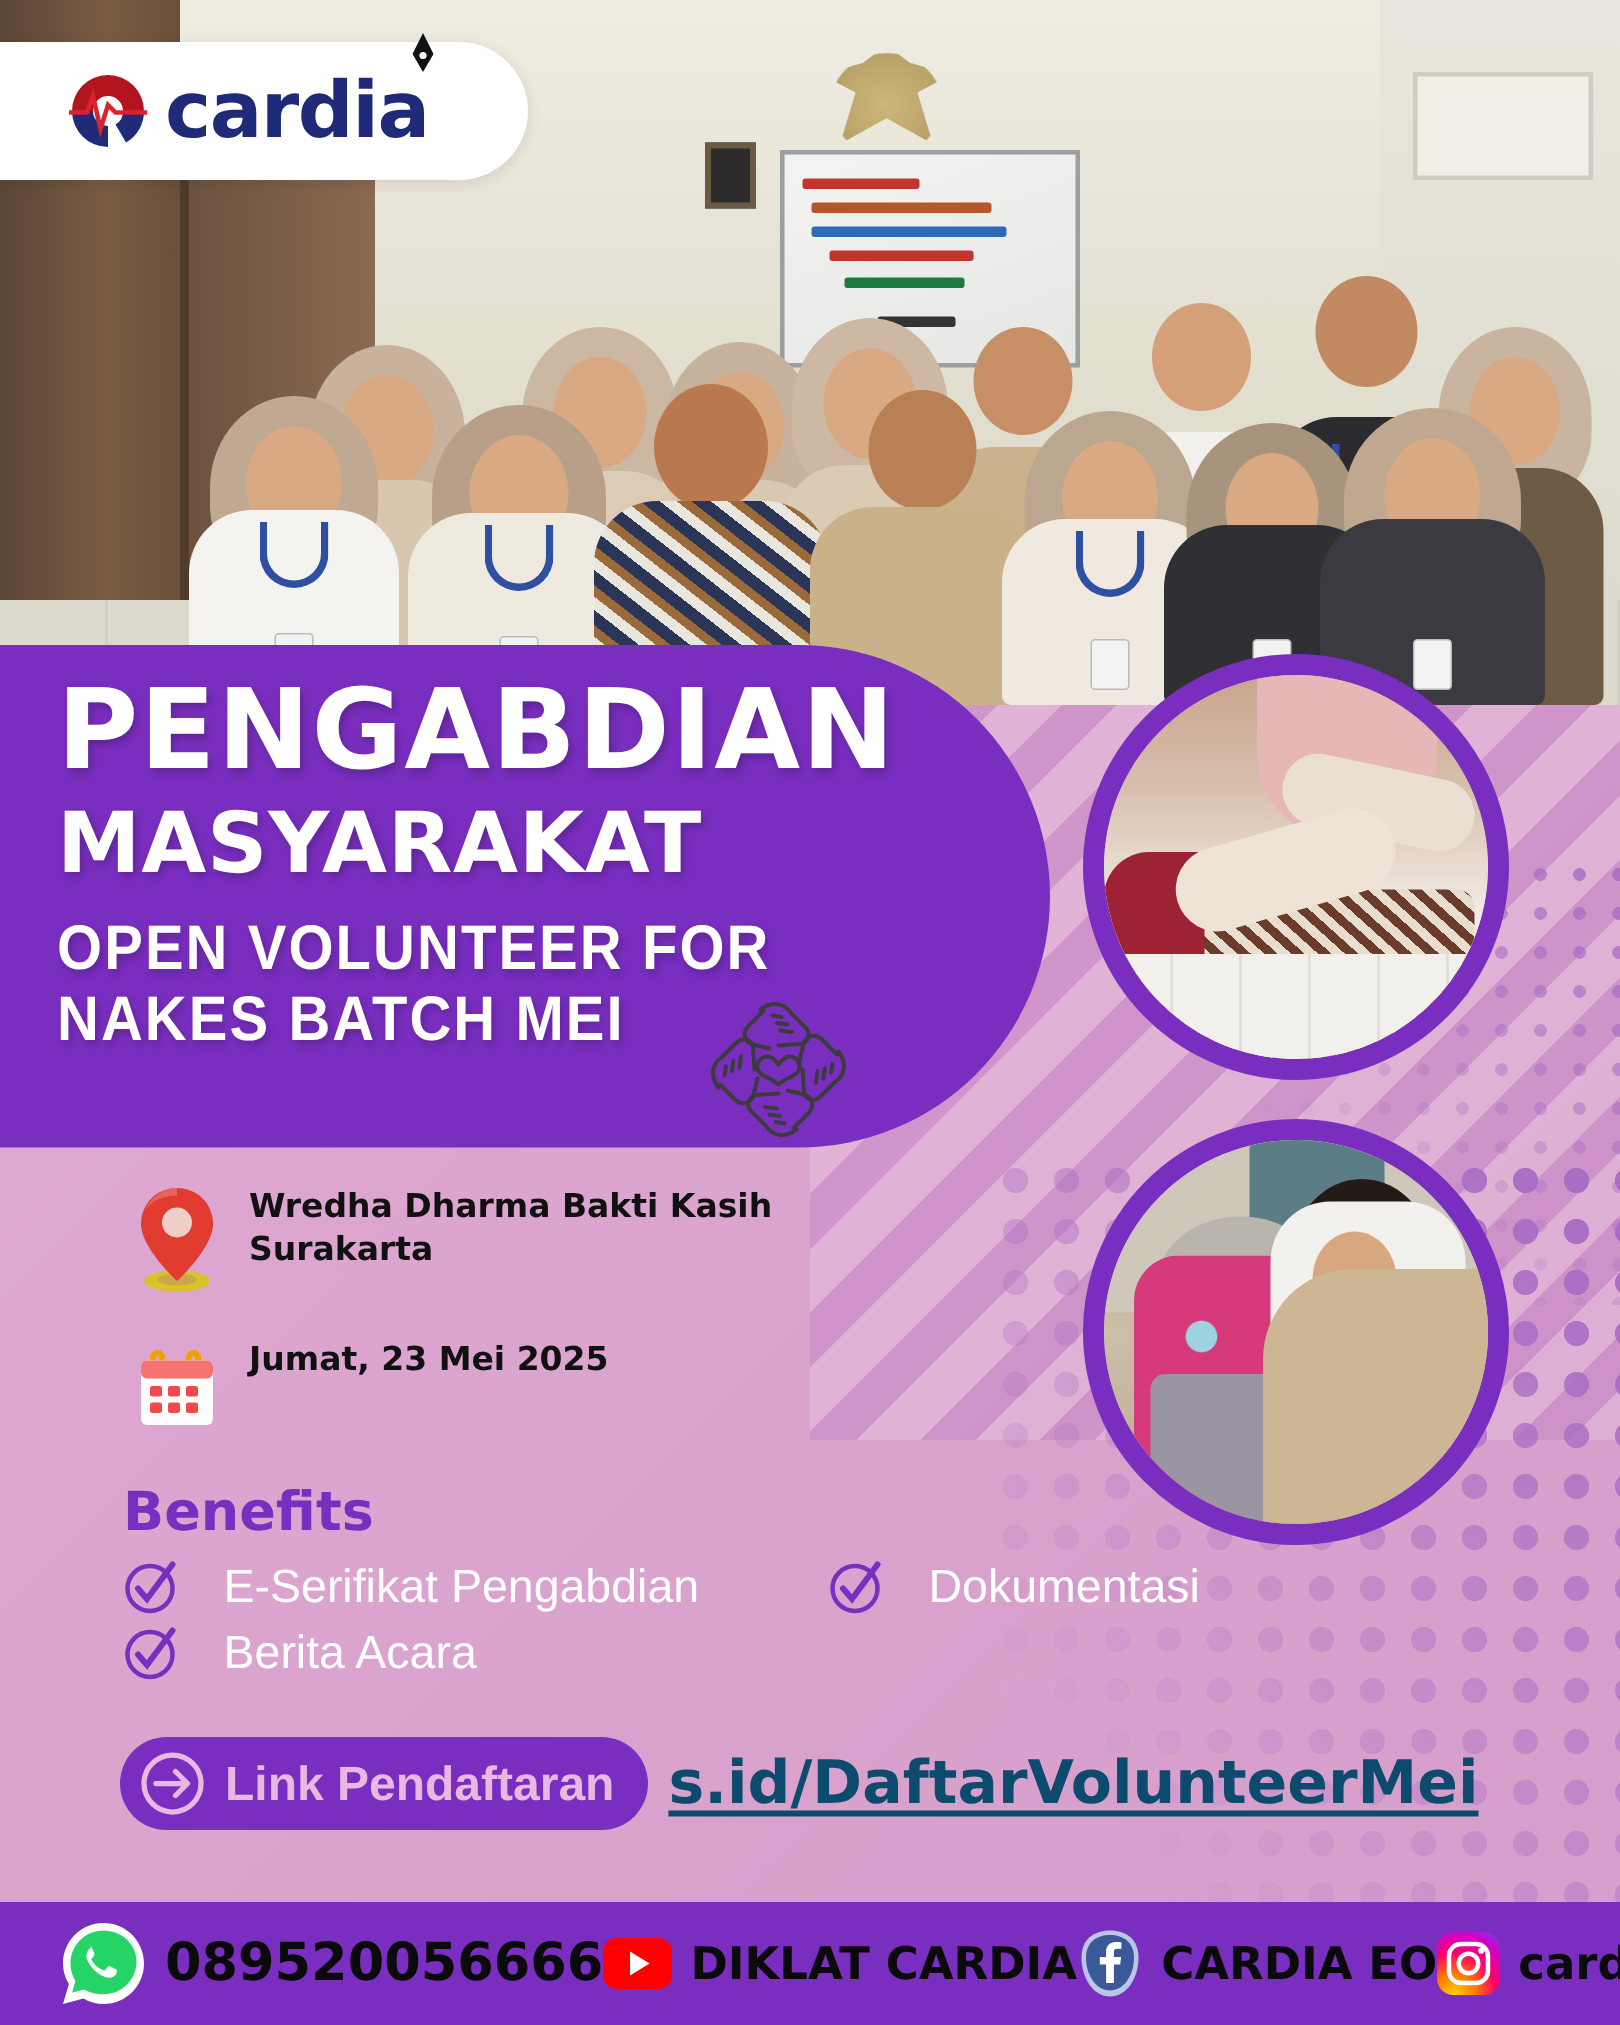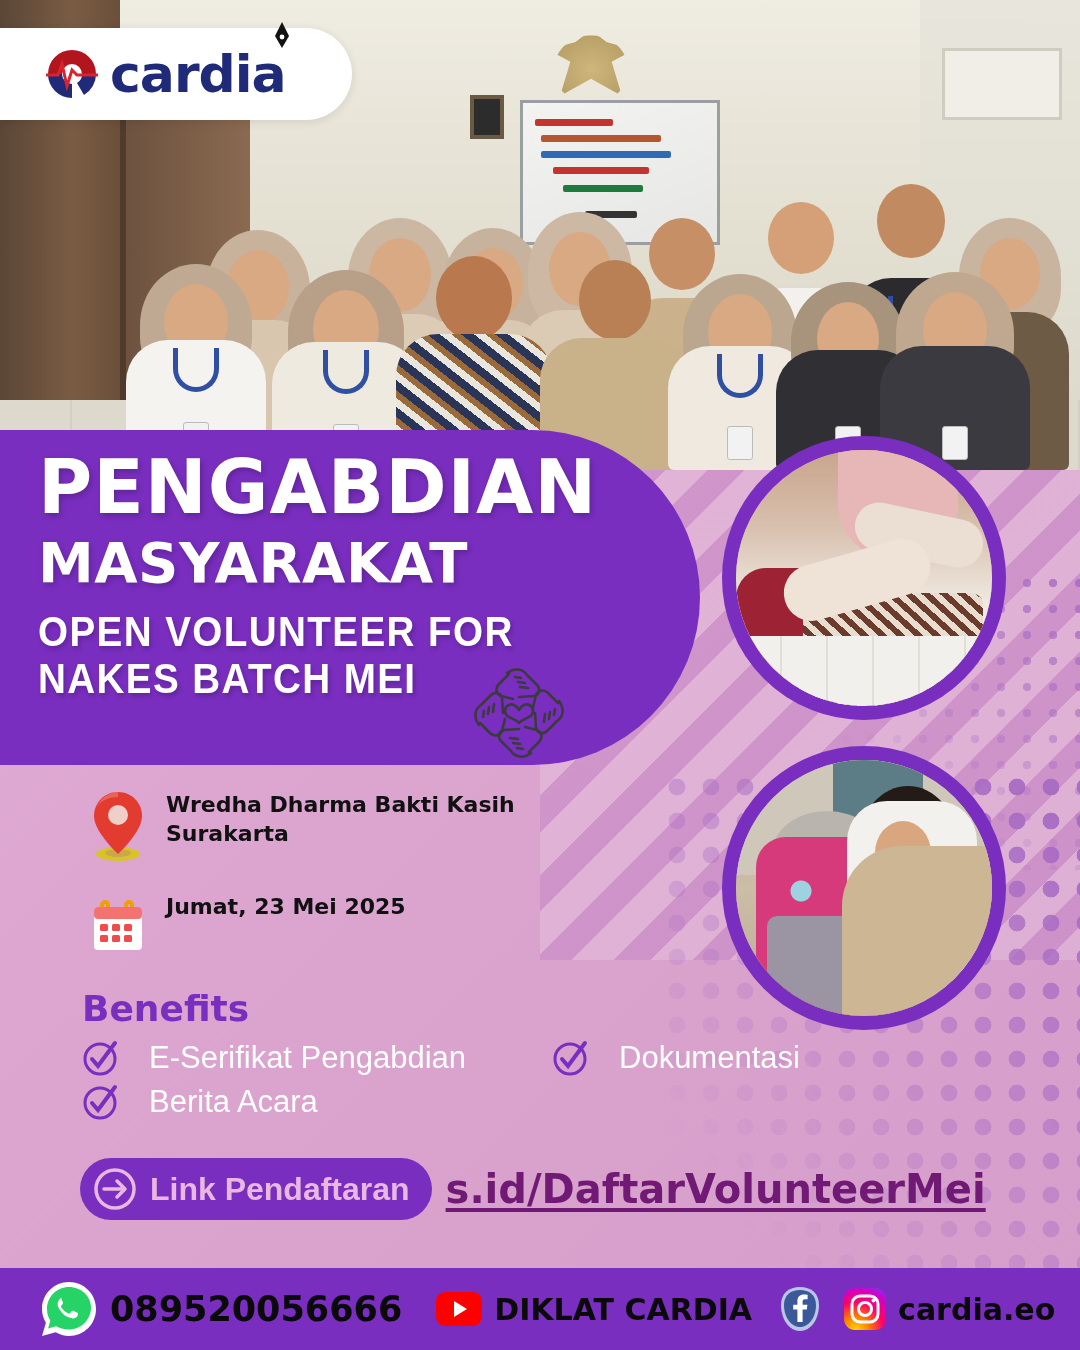--- a/index.html
+++ b/index.html
@@ -218,21 +218,21 @@
     height:62px; background:#7a2ec0; border-radius:32px;
     display:flex; align-items:center; gap:12px; padding:0 22px 0 12px;
   }
   .arrow-icon{ width:46px; height:46px; flex:none; }
   .link-pill .plabel{
     font-family:"Liberation Sans", sans-serif;
     font-size:32px; font-weight:700; color:#e9b8e0; letter-spacing:0px;
   }
   .link-url{
     font-family:"DejaVu Sans", sans-serif;
-    font-size:40px; font-weight:800; color:#701a75;
+    font-size:40px; font-weight:800; color:#0c4a6e;
     text-decoration:underline; text-underline-offset:5px; text-decoration-thickness:4px;
   }
 
   
   .footer{
     position:absolute; left:0; bottom:0; width:1080px; height:82px;
     background:#7a2ec0; z-index:7;
     display:flex; align-items:center; padding-left:40px; gap:0;
   }
   .f-item{ display:flex; align-items:center; gap:12px; }
@@ -546,20 +546,21 @@
     </div>
     <div class="gap2"></div>
     <div class="f-item">
       <span class="fb-icon">
         <svg viewBox="0 0 44 46" width="44" height="46">
           <path d="M22 1 C33 1 41 7 41 19 C41 33 33 45 22 45 C11 45 3 33 3 19 C3 7 11 1 22 1 Z" fill="#b9c6e8"></path>
           <path d="M22 4 C31 4 38 9 38 19 C38 31 31 41 22 41 C13 41 6 31 6 19 C6 9 13 4 22 4 Z" fill="#3b5998"></path>
           <path d="M24.6 36 V23.6 h4.2 l.6-4.9 h-4.8 v-3.1 c0-1.4.4-2.4 2.4-2.4 h2.6 V8.8 c-.5-.1-2-.2-3.8-.2 -3.8 0-6.4 2.3-6.4 6.5 v3.6 h-4.2 v4.9 h4.2 V36 Z" fill="#ffffff"></path>
         </svg>
       </span>
+      <span class="ftxt">CARDIA EO</span>
     </div>
     <div class="gap3"></div>
     <div class="f-item">
       <span class="ig-icon">
         <svg viewBox="0 0 42 42" width="42" height="42">
           <defs>
             <radialGradient id="iggrad" cx="28%" cy="100%" r="120%">
               <stop offset="0%" stop-color="#ffd600"></stop>
               <stop offset="28%" stop-color="#ff7a00"></stop>
               <stop offset="55%" stop-color="#ff0069"></stop>

